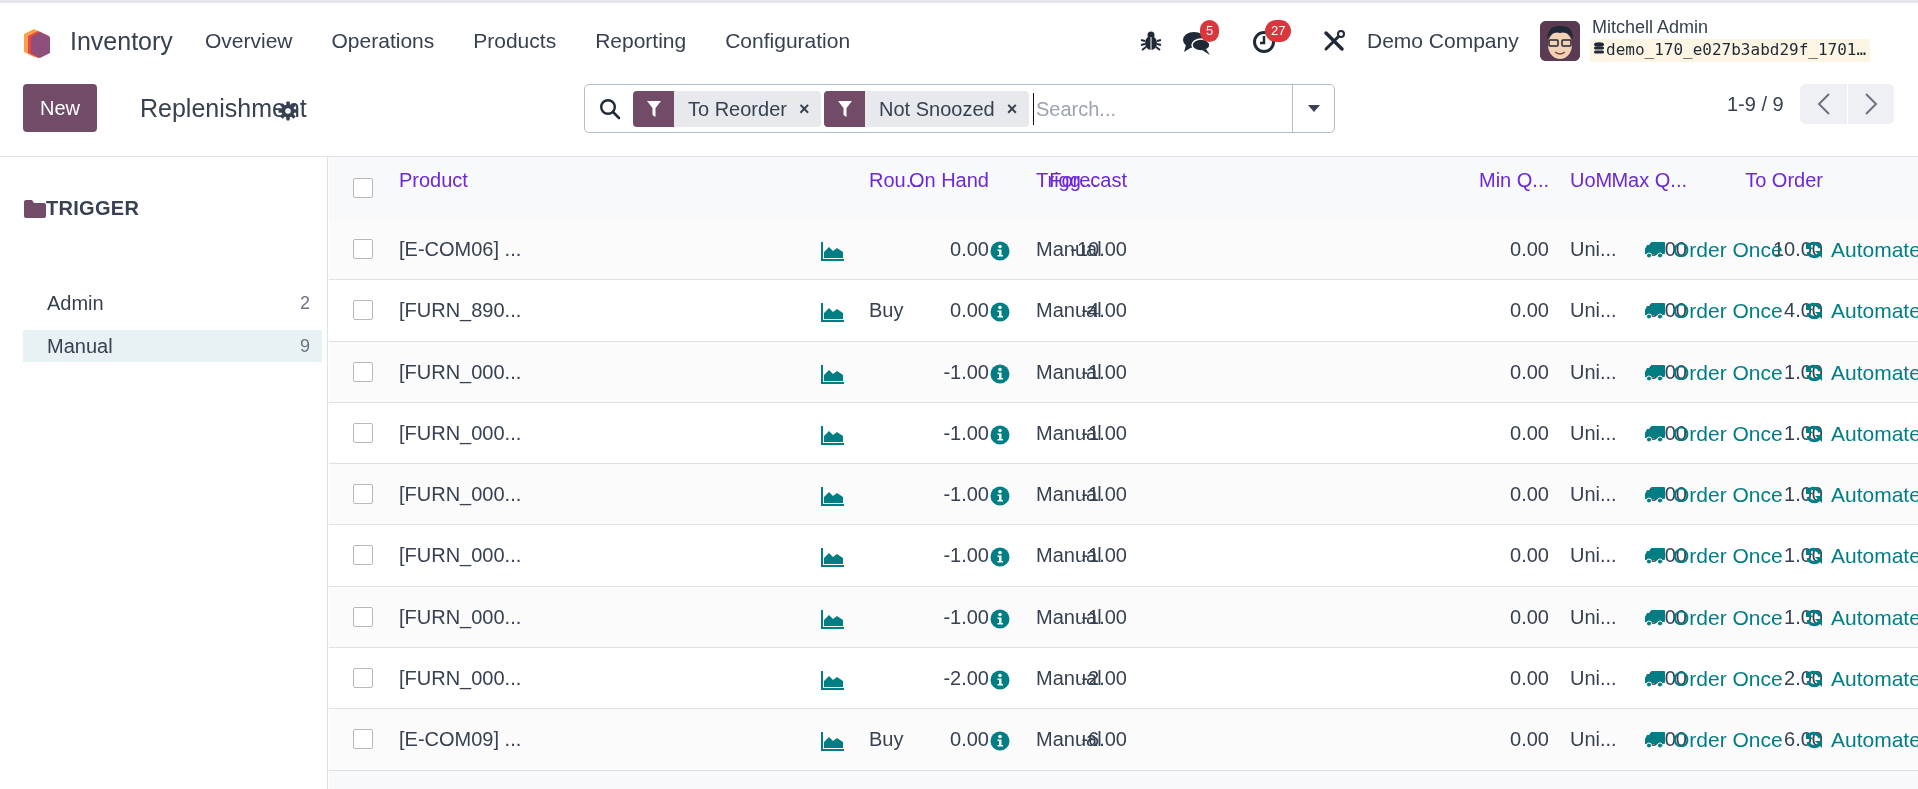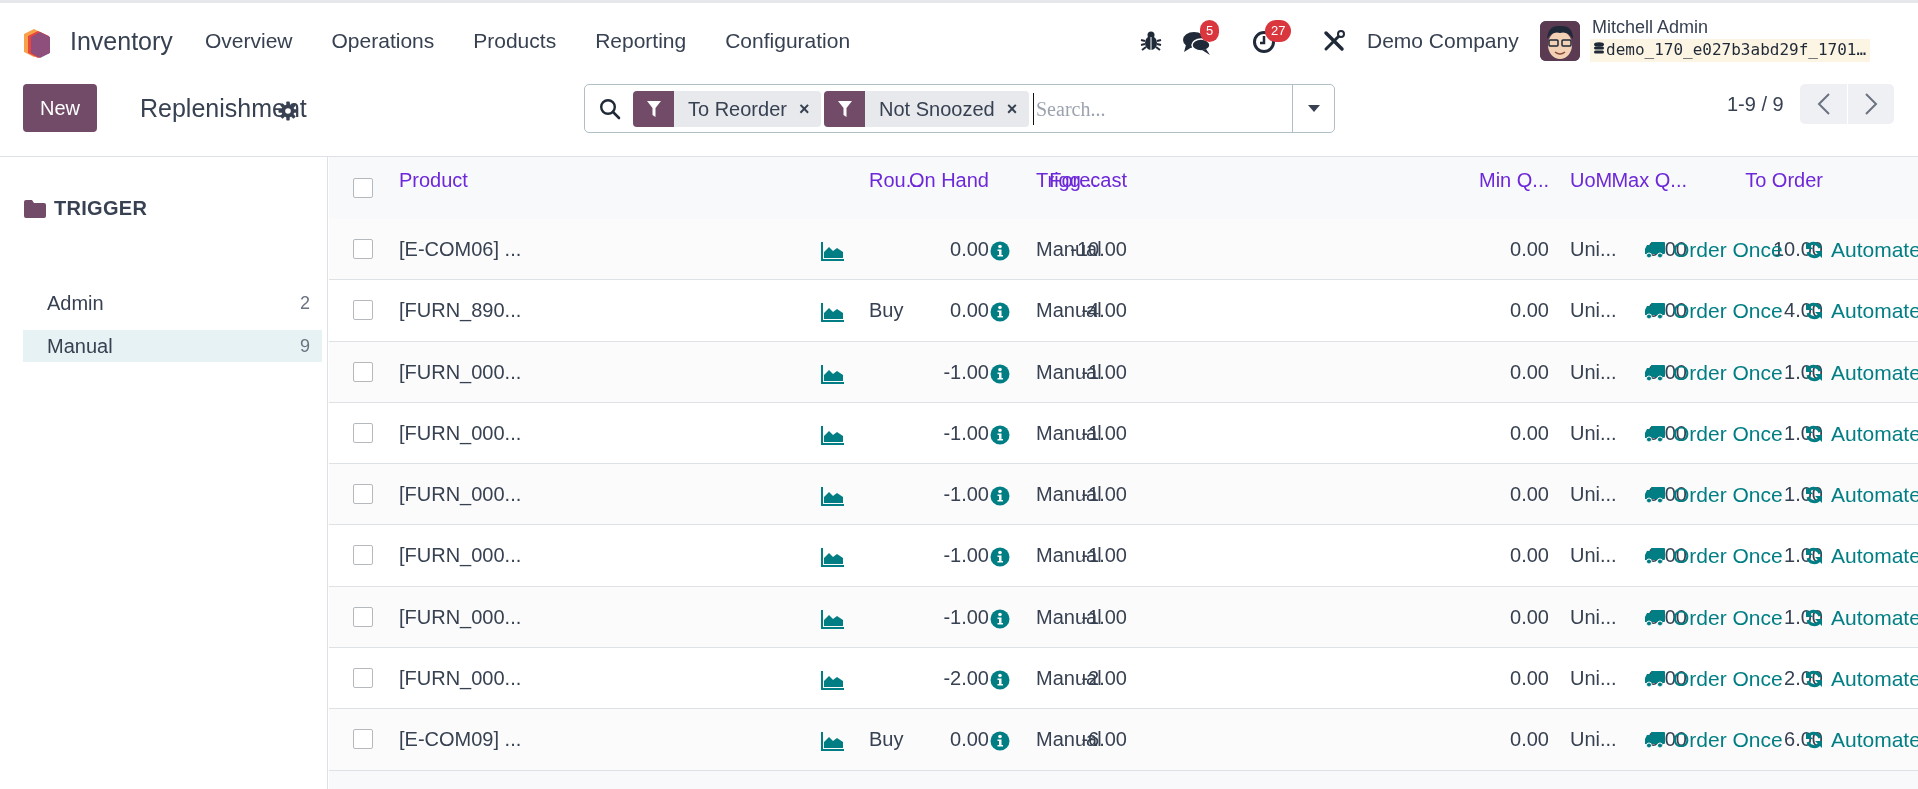--- a/index.html
+++ b/index.html
@@ -22,34 +22,34 @@
   
   .new-btn { position: absolute; left: 23px; top: 84px; width: 74px; height: 48px; background: #714b67; color: #fff; border-radius: 4px; font-size: 20px; text-align: center; line-height: 48px; cursor: pointer; }
   .page-title { position: absolute; left: 103px; top: 94px; font-size: 25px; color: #374151; margin-left: 37px; }
   .gear { position: absolute; left: 278px; top: 101px; width: 20px; height: 20px; cursor: pointer; }
   .searchbox { position: absolute; left: 584px; top: 84px; width: 751px; height: 49px; border: 1px solid #9ca3af; border-color: #b0bec5; border-radius: 5px; }
   .search-icon { position: absolute; left: 14px; top: 13px; width: 22px; height: 22px; }
   .facet { position: absolute; top: 6px; height: 36px; background: #e7e9ed; border-radius: 4px; display: flex; align-items: center; }
   .facet-tag { width: 41px; height: 36px; background: #714b67; border-radius: 4px 0 0 4px; display: flex; align-items: center; justify-content: center; }
   .facet-label { font-size: 20px; color: #374151; padding: 0 12px 0 14px; }
   .facet-x { font-size: 18px; color: #374151; padding-right: 12px; cursor: pointer; font-weight: bold; }
-  .search-input { position: absolute; left: 448px; top: 8px; width: 250px; height: 32px; border: none; outline: none; font-size: 20px; font-family: Liberation Serif, serif; color: #374151; background: transparent; border-left: 1px solid #111; padding-left: 2px; }
+  .search-input { position: absolute; left: 448px; top: 8px; width: 250px; height: 32px; border: none; outline: none; font-size: 20px; font-family: Liberation Sans, sans-serif; color: #374151; background: transparent; border-left: 1px solid #111; padding-left: 2px; }
   .search-input::placeholder { color: #9ca3af; }
   .search-toggle { position: absolute; right: 0; top: 0; width: 42px; height: 47px; border-left: 1px solid #b0bec5; display: flex; align-items: center; justify-content: center; cursor: pointer; }
   .pager-value { position: absolute; left: 1727px; top: 93px; font-size: 20px; color: #374151; }
   .pager-btns { position: absolute; left: 1800px; top: 84px; width: 94px; height: 40px; background: #eef0f3; border-radius: 5px; display: flex; }
   .pager-btn { width: 47px; height: 40px; display: flex; align-items: center; justify-content: center; cursor: pointer; }
   .pager-btn + .pager-btn { border-left: 1px solid #fff; }
 
   .divider { position: absolute; left: 0; top: 156px; width: 1918px; height: 1px; background: #dee2e6; }
 
   
   .sidebar { position: absolute; left: 0; top: 157px; width: 328px; height: 632px; border-right: 1px solid #dee2e6; }
   .panel-header { position: absolute; left: 24px; top: 40px; display: flex; align-items: center; }
-  .panel-title { font-size: 20px; font-weight: bold; color: #374151; margin-left: 8px; letter-spacing: 0.3px; }
+  .panel-title { font-size: 20px; font-weight: bold; color: #374151; letter-spacing: 0.3px; }
   .panel-item { position: absolute; left: 23px; width: 299px; height: 32px; display: flex; align-items: center; justify-content: space-between; padding: 0 12px 0 24px; font-size: 20px; color: #374151; cursor: pointer; }
   .panel-item.active { background: #e6f2f3; }
   .panel-count { font-size: 18px; color: #6b7280; }
 
   
   .table { position: absolute; left: 329px; top: 157px; width: 1589px; }
   .thead { height: 62px; background: #f8f9fa; position: relative; }
   .th { position: absolute; top: 12px; font-size: 20px; color: #6d28d9; white-space: nowrap; cursor: pointer; }
   .row { height: 61.3px; position: relative; border-bottom: 1px solid #dee2e6; }
   .row:nth-child(odd) { background: #fbfbfb; }

